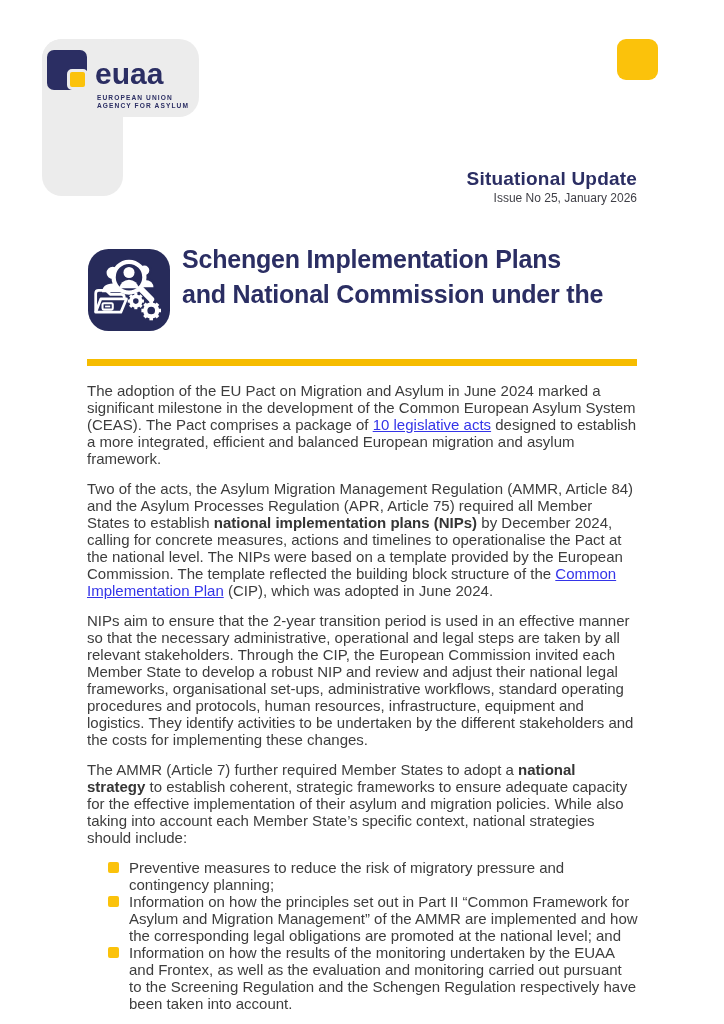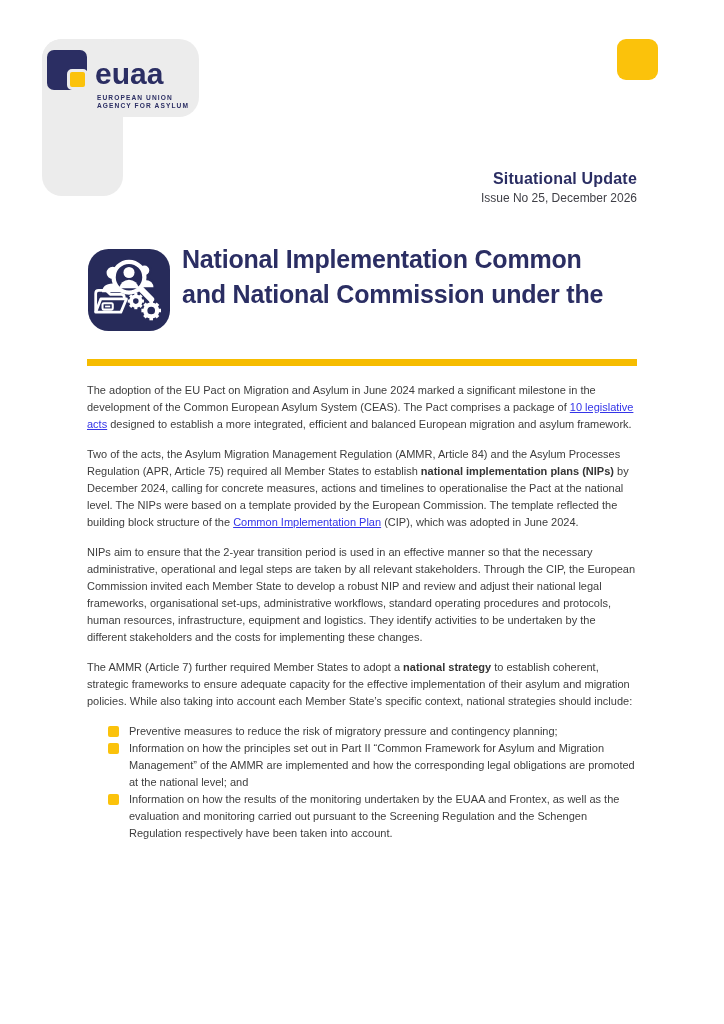--- a/index.html
+++ b/index.html
@@ -50,21 +50,21 @@
 
   
   .yellow-chip {
     position: absolute; left: 617px; top: 39px; width: 41px; height: 41px;
     background: #FBC20B; border-radius: 9px;
   }
 
   
   .issue-block { position: absolute; right: 87px; top: 168px; text-align: right; }
   .doc-type {
-    font-size: 16px; font-weight: bold; color: #2B2E63; letter-spacing: 0.2px;
+    font-size: 19px; font-weight: bold; color: #2B2E63; letter-spacing: 0.2px;
     line-height: 21px;
   }
   .issue-line { font-size: 12px; color: #3F3F46; margin-top: 2px; line-height: 15px; }
 
   
   .title-row { position: absolute; left: 88px; top: 246px; width: 560px; }
   .title-icon {
     position: absolute; left: 0; top: 0; width: 82px; height: 88px;
     display: block;
   }
@@ -76,21 +76,21 @@
 
   
   .divider {
     position: absolute; left: 87px; top: 359px; width: 550px; height: 7px;
     background: #F6BC00;
   }
 
   
   .body-area {
     position: absolute; left: 87px; top: 382px; width: 551px;
-    font-size: 11px; color: #3D3D3D; line-height: 17px;
+    font-size: 15px; color: #3D3D3D; line-height: 17px;
   }
   .para { margin-bottom: 13px; }
   .para .bold { font-weight: bold; color: #353535; }
   .para a.link { color: #3434E8; text-decoration: underline; }
 
   ul.bullet-list { list-style: none; margin-top: 11px; }
   li.bullet-item { position: relative; padding-left: 42px; }
   .bullet-square {
     position: absolute; left: 21px; top: 3px; width: 11px; height: 11px;
     background: #FBC20B; border-radius: 2px;
@@ -110,21 +110,21 @@
       <div class="logo-wordmark">euaa</div>
       <div class="logo-sub1">EUROPEAN UNION</div>
       <div class="logo-sub2">AGENCY FOR ASYLUM</div>
     </div>
   </div>
 
   <div class="yellow-chip"></div>
 
   <div class="issue-block">
     <div class="doc-type">Situational Update</div>
-    <div class="issue-line">Issue No 25, December 2026</div>
+    <div class="issue-line">Issue No 25, January 2026</div>
   </div>
 
   <div class="title-row">
     <svg class="title-icon" viewBox="0 0 96 96" xmlns="http://www.w3.org/2000/svg">
       <rect x="0" y="0" width="96" height="96" rx="24" fill="#272B5A"></rect>
       <g fill="#ffffff" stroke="#272B5A" stroke-width="2.5">
         <circle cx="29" cy="28" r="8.5"></circle>
         <path d="M15,52 q0,-13 14,-13 q14,0 14,13 z"></path>
         <circle cx="66" cy="25" r="7"></circle>
         <path d="M54,46 q0,-11 12,-11 q12,0 12,11 z"></path>
@@ -160,21 +160,21 @@
           <line x1="62.5" y1="72" x2="66" y2="72"></line>
             <line x1="82" y1="72" x2="85.5" y2="72"></line>
           <line x1="66" y1="64" x2="68.5" y2="66.5"></line>
             <line x1="79.5" y1="77.5" x2="82" y2="80"></line>
           <line x1="82" y1="64" x2="79.5" y2="66.5"></line>
             <line x1="68.5" y1="77.5" x2="66" y2="80"></line>
         </g>
       </g>
     </svg>
     <div class="title-text">
-      <div class="title-line">National Implementation Common</div>
+      <div class="title-line">Schengen Implementation Plans</div>
       <div class="title-line">and National Commission under the</div>
     </div>
   </div>
 
   <div class="divider"></div>
 
   <div class="body-area">
     <div>
         <p class="para"><span>The adoption of the EU Pact on Migration and Asylum in June 2024 marked a significant milestone in the development of the Common European Asylum System (CEAS). The Pact comprises a package of </span><a href="#" class="link">10 legislative acts</a><span> designed to establish a more integrated, efficient and balanced European migration and asylum framework.</span></p>
         <p class="para"><span>Two of the acts, the Asylum Migration Management Regulation (AMMR, Article 84) and the Asylum Processes Regulation (APR, Article 75) required all Member States to establish </span><span class="bold">national implementation plans (NIPs)</span><span> by December 2024, calling for concrete measures, actions and timelines to operationalise the Pact at the national level. The NIPs were based on a template provided by the European Commission. The template reflected the building block structure of the </span><a href="#" class="link">Common Implementation Plan</a><span> (CIP), which was adopted in June 2024.</span></p>

